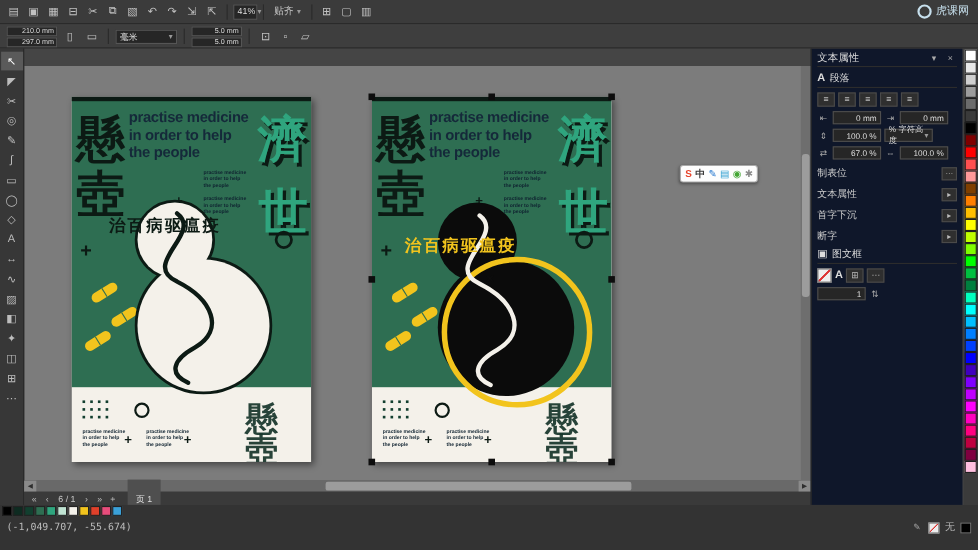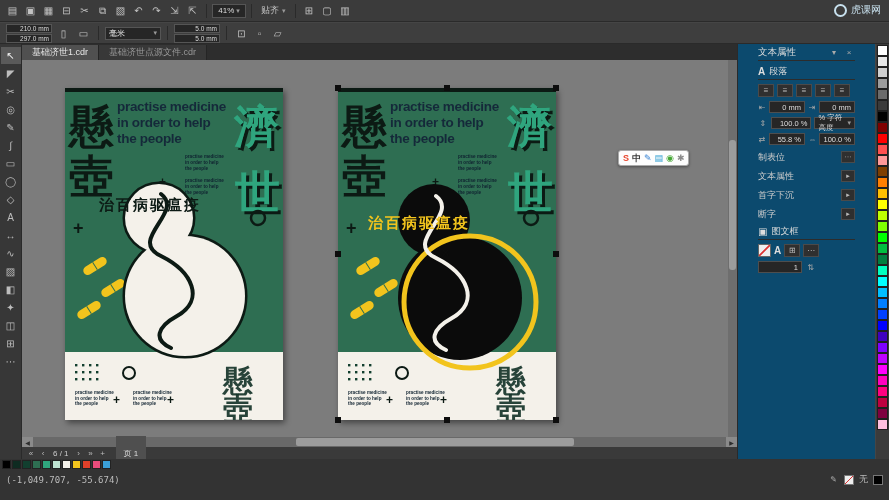--- a/index.html
+++ b/index.html
@@ -4,21 +4,21 @@
 <style>
   *{margin:0;padding:0;box-sizing:border-box}
   html,body{width:889px;height:500px;overflow:hidden;background:#2b2b2b}
   .app{position:relative;width:889px;height:500px;background:#454545;font-family:"Liberation Sans","DejaVu Sans",sans-serif;font-size:9px;color:#c8c8c8;overflow:hidden}
   
   .tb1{position:absolute;left:0;top:0;width:889px;height:22px;background:#3b3b3b;border-bottom:1px solid #2a2a2a;display:flex;align-items:center;gap:2px;padding:0 4px;z-index:5}
   .tb-icons{display:flex;align-items:center;gap:1px}
   .tbtn{width:17px;height:17px;border:0;background:transparent;color:#c2c2c2;font-size:10px;display:flex;align-items:center;justify-content:center;cursor:default}
   .vsep{width:1px;height:14px;background:#2a2a2a;margin:0 3px}
   .field{background:#262626;border:1px solid #555;color:#ddd;display:flex;align-items:center;gap:2px;padding:0 3px}
-  .zoom{height:14px;font-size:8px;width:34px;justify-content:center}
+  .zoom{height:14px;font-size:8px;width:22px;justify-content:flex-start}
   .snap{height:14px;font-size:9px;background:transparent;border:0;color:#c2c2c2;display:flex;gap:3px;align-items:center;padding:0 4px}
   .car{font-size:7px;color:#999}
   .tb2{position:absolute;left:0;top:23px;width:889px;height:21px;background:#3e3e3e;border-bottom:1px solid #2a2a2a;display:flex;align-items:center;gap:3px;padding:0 6px;z-index:5}
   .stack{display:flex;flex-direction:column;gap:1px}
   .field.xs{height:9px;font-size:6.5px;width:46px;justify-content:flex-end;padding:0 2px}
   .units{height:13px;font-size:8px;width:56px;justify-content:space-between}
   
   .tabs{position:absolute;left:22px;top:44px;width:715px;height:16px;background:#2d2d2d;display:flex;align-items:flex-end;z-index:4}
   .tab{height:15px;display:flex;align-items:center;padding:0 10px;font-size:9px;color:#999;background:#383838;border-right:1px solid #252525;cursor:default;white-space:nowrap}
   .tab[data-active="true"]{background:#505050;color:#e8e8e8}
@@ -53,32 +53,32 @@
   .bottom{position:absolute;left:0;top:459px;width:889px;height:41px;background:#333;z-index:4}
   .docpal{position:absolute;left:2px;top:1px;display:flex;gap:1px}
   .dswatch{width:9px;height:9px;border:1px solid #222}
   .statusrow{position:absolute;left:6px;top:14px;right:6px;display:flex;align-items:center;font-size:9px;color:#bbb}
   .coords{font-family:"DejaVu Sans Mono",monospace;font-size:9px}
   .statusright{margin-left:auto;display:flex;align-items:center;gap:5px}
   .chip{width:10px;height:10px;border:1px solid #777}
   .chip.none{background:linear-gradient(135deg,transparent 44%,#d33 46%,#d33 54%,transparent 56%),#eee}
   .chip.black{background:#000}
   
-  .docker{position:absolute;left:737px;top:44px;width:138px;height:415px;background:#0c4a6e;border-left:1px solid #2a2a2a;padding:0 20px;z-index:4}
+  .docker{position:absolute;left:737px;top:44px;width:138px;height:415px;background:#0f172a;border-left:1px solid #2a2a2a;padding:0 5px;z-index:4}
   .dk-head{height:17px;display:flex;align-items:center;gap:3px;border-bottom:1px solid #2c2c2c}
   .dk-title{font-size:9.5px;color:#ddd;flex:1}
   .dk-hbtn{color:#aaa;font-size:8px;width:12px;text-align:center;background:transparent;border:0}
   .dk-sec{height:16px;display:flex;align-items:center;gap:4px;border-bottom:1px solid #2c2c2c;color:#ddd;font-size:9px;margin-top:3px}
   .dk-A{font-weight:bold;font-size:10px;color:#ddd}
   .dk-row{display:flex;align-items:center;gap:3px;margin-top:4px}
   .dk-al{width:16px;height:13px;background:#2f2f2f;border:1px solid #4a4a4a;color:#bbb;font-size:8px;display:flex;align-items:center;justify-content:center}
   .dk-ic{width:11px;font-size:8px;color:#a8a8a8;text-align:center}
   .dk-field{background:#262626;border:1px solid #4e4e4e;height:12px;font-size:7.5px;color:#ddd;display:flex;align-items:center;justify-content:flex-end;padding:0 3px;width:44px}
   .dk-field.wide{width:44px;justify-content:space-between}
-  .dk-item{display:flex;align-items:flex-start;justify-content:space-between;margin-top:6px;font-size:9px;color:#ccc}
+  .dk-item{display:flex;align-items:flex-end;justify-content:space-between;margin-top:6px;font-size:9px;color:#ccc}
   .dk-item button{background:#2f2f2f;border:1px solid #4a4a4a;color:#bbb;width:14px;height:12px;font-size:7px}
   .dk-chip{width:13px;height:13px;border:1px solid #666;background:linear-gradient(135deg,transparent 44%,#d33 46%,#d33 54%,transparent 56%),#eee}
   
   .palette-right{position:absolute;left:876px;top:44px;width:13px;height:415px;background:#3b3b3b;display:flex;flex-direction:column;align-items:center;padding-top:1px;z-index:4}
   .swatch{width:11px;height:11px;border:1px solid #1f1f1f;flex:0 0 auto}
   
   .ime{position:absolute;left:618px;top:150px;height:16px;background:#fdfdfd;border:1px solid #aaa;border-radius:3px;display:flex;align-items:center;gap:3px;padding:0 4px;box-shadow:0 1px 3px rgba(0,0,0,.4);z-index:20}
   .ime-item{font-size:9px;font-weight:bold}
   
   .watermark{position:absolute;right:8px;top:3px;display:flex;align-items:center;gap:4px;color:#cfe9f7;font-size:10px;opacity:.95;z-index:30}
@@ -180,29 +180,20 @@
         </button>
         <button class="tbtn">
           <span>▫</span>
         </button>
         <button class="tbtn">
           <span>▱</span>
         </button>
       </div>
   </div>
 
-  <div class="tabs">
-
-  <div class="tab" data-active="true">
-        <span>基础济世1.cdr</span>
-      </div>
-      <div class="tab" data-active="false">
-        <span>基础济世点源文件.cdr</span>
-      </div>
-    </div>
 
   <div class="toolbox">
 
   <button class="tool">
         <span>↖</span>
       </button>
       <button class="tool">
         <span>◤</span>
       </button>
       <button class="tool">
@@ -506,21 +497,21 @@
     <div class="dk-row">
       <span class="dk-ic">⇕</span>
       <div class="dk-field">100.0 %</div>
       <div class="dk-field wide">
         <span>% 字符高度</span>
         <span class="car">▾</span>
       </div>
     </div>
     <div class="dk-row">
       <span class="dk-ic">⇄</span>
-      <div class="dk-field">55.8 %</div>
+      <div class="dk-field">67.0 %</div>
       <span class="dk-ic">⇔</span>
       <div class="dk-field">100.0 %</div>
     </div>
     <div class="dk-item">
       <span>制表位</span>
       <button>⋯</button>
     </div>
     <div class="dk-item">
       <span>文本属性</span>
       <button>▸</button>

